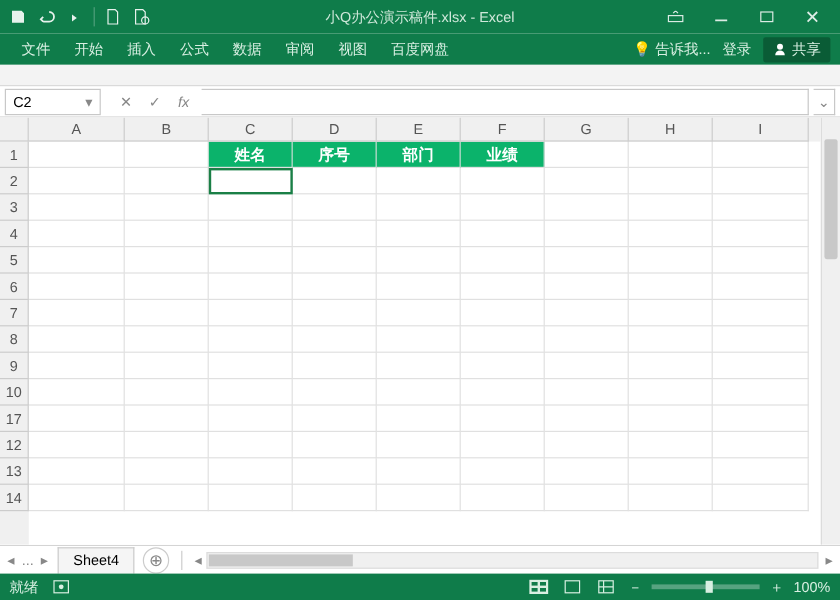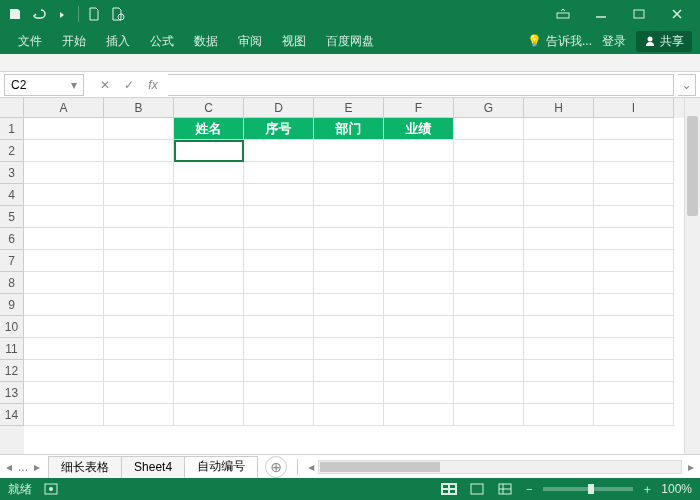--- a/index.html
+++ b/index.html
@@ -77,20 +77,21 @@
           <path fill="none" stroke="#fff" d="M2 1h6l2 2v10H2z"></path>
         </svg>
       </span>
     <span>
         <svg width="14" height="14" viewBox="0 0 14 14">
           <path fill="none" stroke="#fff" d="M2 1h6l2 2v10H2z"></path>
           <circle cx="10" cy="10" r="3" fill="none" stroke="#fff"></circle>
         </svg>
       </span>
   </div>
+  <div class="title">小Q办公演示稿件.xlsx - Excel</div>
   <div class="winbtns">
     <span>
         <svg width="14" height="10">
           <rect x="1" y="4" width="12" height="5" fill="none" stroke="#fff"></rect>
           <path d="M5 2l2-2 2 2" fill="none" stroke="#fff"></path>
         </svg>
       </span>
     <span>
         <svg width="12" height="12">
           <path d="M1 9h10" stroke="#fff" stroke-width="1.5"></path>
@@ -163,21 +164,21 @@
       <div class="rh">1</div>
       <div class="rh">2</div>
       <div class="rh">3</div>
       <div class="rh">4</div>
       <div class="rh">5</div>
       <div class="rh">6</div>
       <div class="rh">7</div>
       <div class="rh">8</div>
       <div class="rh">9</div>
       <div class="rh">10</div>
-      <div class="rh">11</div>
+      <div class="rh">17</div>
       <div class="rh">12</div>
       <div class="rh">13</div>
       <div class="rh">14</div>
     </div>
   <div class="cells" id="cells">
       <div class="row">
         <div class="cell" style="width: 80px;"></div>
         <div class="cell" style="width: 70px;"></div>
         <div class="cell hd" style="width: 70px;">姓名</div>
         <div class="cell hd" style="width: 70px;">序号</div>
@@ -336,23 +337,21 @@
     </div>
 </div>
 
 <div class="sheettabs">
   <div class="stnav">
     <span>◂</span>
     <span>...</span>
     <span>▸</span>
   </div>
   <div id="stabs" style="display:flex">
-      <div class="stab">细长表格</div>
       <div class="stab">Sheet4</div>
-      <div class="stab active">自动编号</div>
     </div>
   <div class="addsheet">⊕</div>
   <div class="stsep"></div>
   <span style="color:#888;margin-right:4px">◂</span>
   <div class="hscroll">
       <div class="hthumb"></div>
     </div>
   <span style="color:#888">▸</span>
 </div>
 

